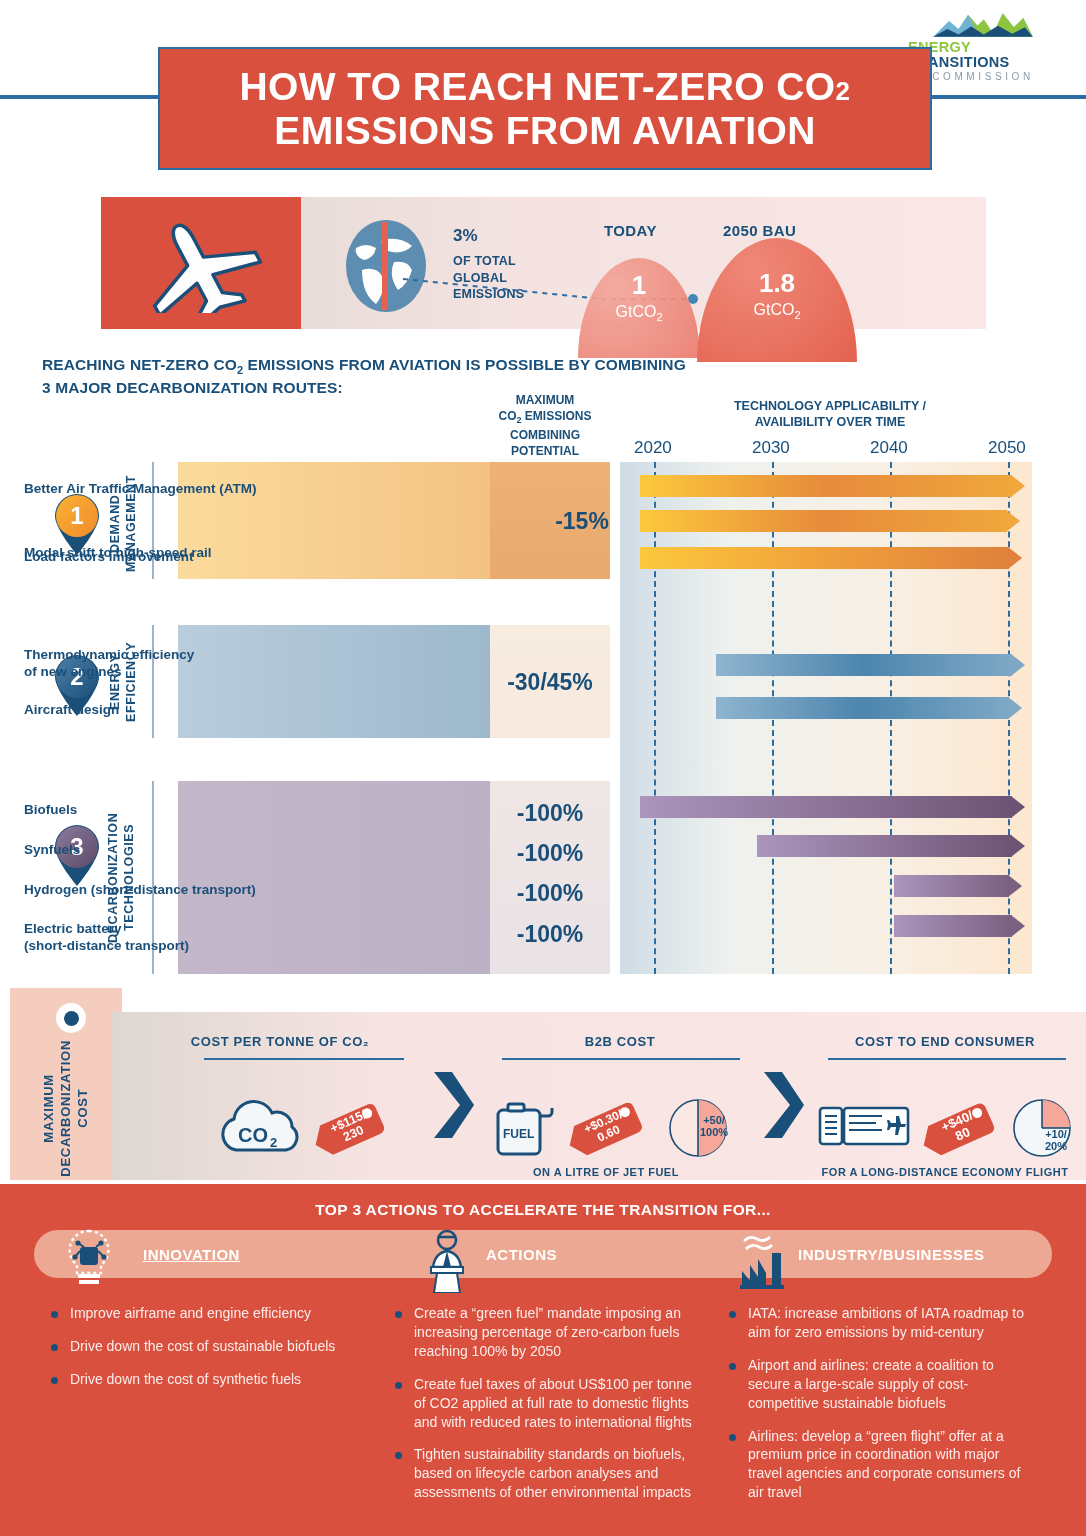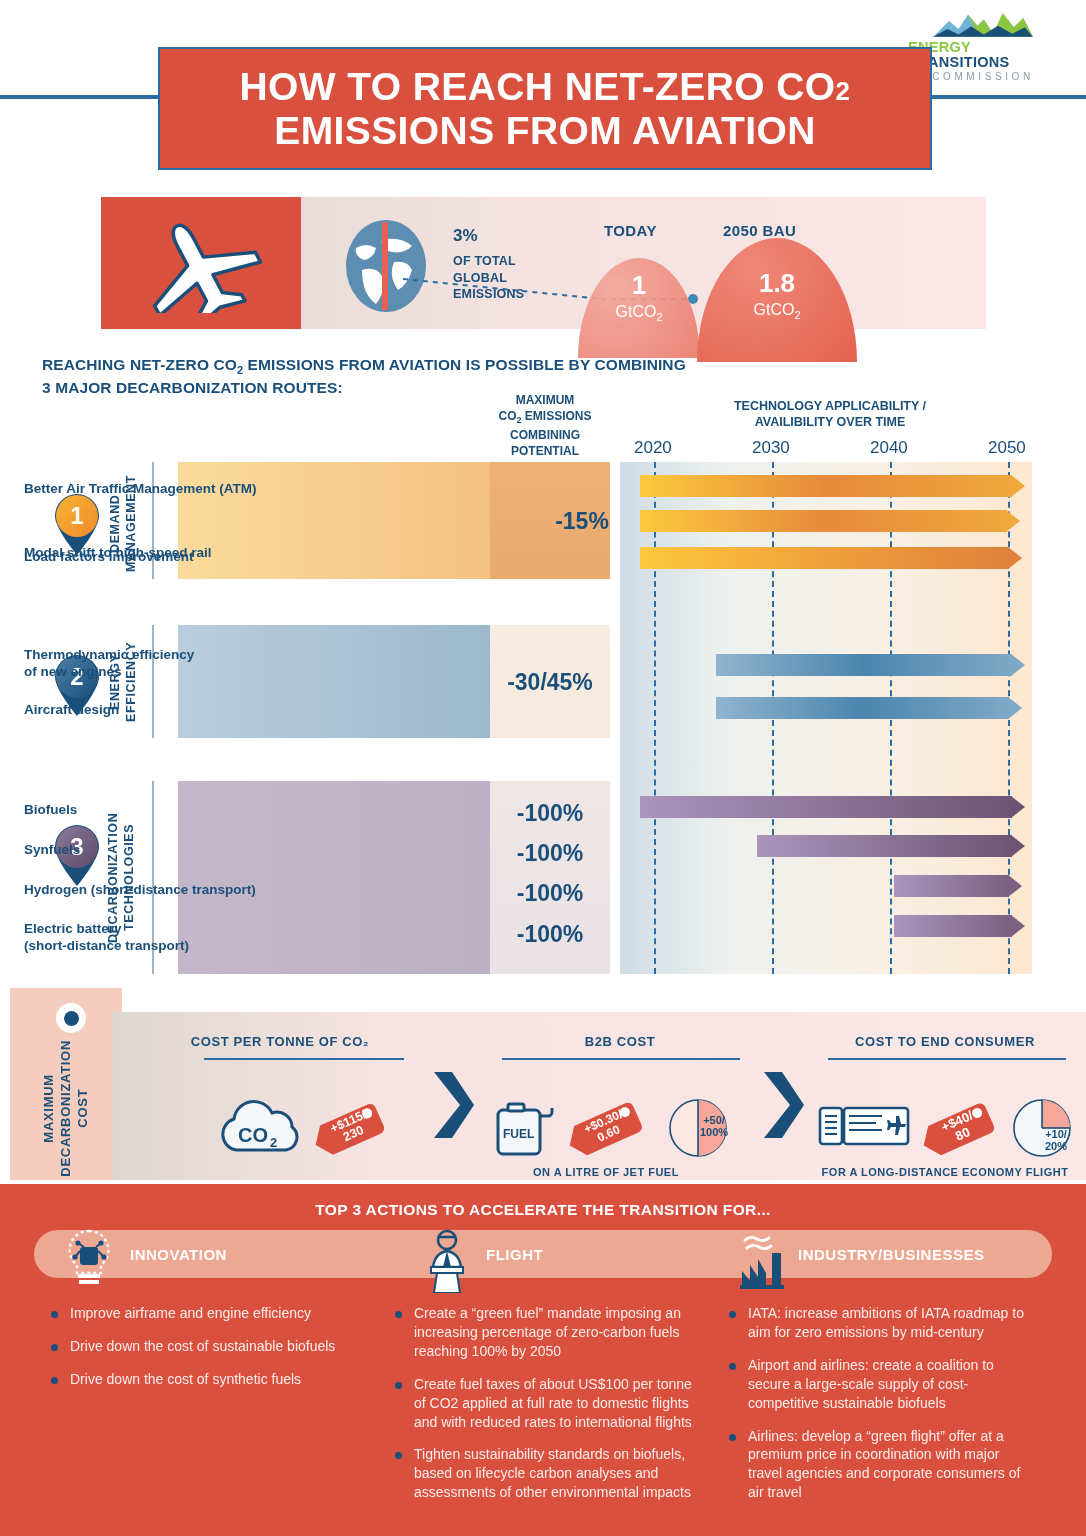--- a/index.html
+++ b/index.html
@@ -553,35 +553,35 @@
         <circle cx="16" cy="16" r="2.6" fill="#1a4f7a"></circle>
         <circle cx="39" cy="16" r="2.6" fill="#1a4f7a"></circle>
         <circle cx="13" cy="30" r="2.6" fill="#1a4f7a"></circle>
         <circle cx="42" cy="30" r="2.6" fill="#1a4f7a"></circle>
         <line x1="18" y1="24" x2="13" y2="30" stroke="#1a4f7a" stroke-width="2"></line>
         <line x1="36" y1="24" x2="42" y2="30" stroke="#1a4f7a" stroke-width="2"></line>
         <line x1="22" y1="20" x2="16" y2="16" stroke="#1a4f7a" stroke-width="2"></line>
         <line x1="34" y1="20" x2="39" y2="16" stroke="#1a4f7a" stroke-width="2"></line>
       </svg>
     </div>
-    <div class="pill-label" style="margin-left:14px;">INNOVATION</div>
+    <div class="pill-label" style="margin-left:27px;text-decoration:underline;">INNOVATION</div>
   </div>
 
   <div class="pill-item" style="left:422px; top:46px;">
     <div class="pill-ico">
       <svg width="50" height="66" viewBox="0 0 50 66">
         <circle cx="25" cy="13" r="9" fill="none" stroke="#1a4f7a" stroke-width="2.6"></circle>
         <path d="M16 10 h18" stroke="#1a4f7a" stroke-width="2.6"></path>
         <path d="M11 40 q2 -14 14 -16 q12 2 14 16z" fill="#fff" stroke="#1a4f7a" stroke-width="2.4"></path>
         <path d="M25 24 l-4 16 l4 4 l4 -4z" fill="#1a4f7a"></path>
         <rect x="9" y="40" width="32" height="6" fill="#fff" stroke="#1a4f7a" stroke-width="2"></rect>
         <path d="M15 46 h20 l3 20 h-26z" fill="#fff" stroke="#1a4f7a" stroke-width="2"></path>
       </svg>
     </div>
-    <div class="pill-label" style="margin-left:10px;">FLIGHT</div>
+    <div class="pill-label" style="margin-left:10px;">ACTIONS</div>
   </div>
 
   <div class="pill-item" style="left:736px; top:46px;">
     <div class="pill-ico">
       <svg width="58" height="62" viewBox="0 0 58 62">
         <path d="M8 14 q6 -6 13 -2 q7 4 13 -2" fill="none" stroke="#fff" stroke-width="2.6"></path>
         <path d="M10 22 q6 -6 13 -2 q7 4 13 -2" fill="none" stroke="#fff" stroke-width="2.6"></path>
         <rect x="36" y="26" width="9" height="32" fill="#1a4f7a"></rect>
         <path d="M6 58 l0 -14 l8 10 l0 -16 l8 12 l0 -18 l8 14 l0 12z" fill="#1a4f7a"></path>
         <rect x="4" y="58" width="44" height="4" fill="#1a4f7a"></rect>

